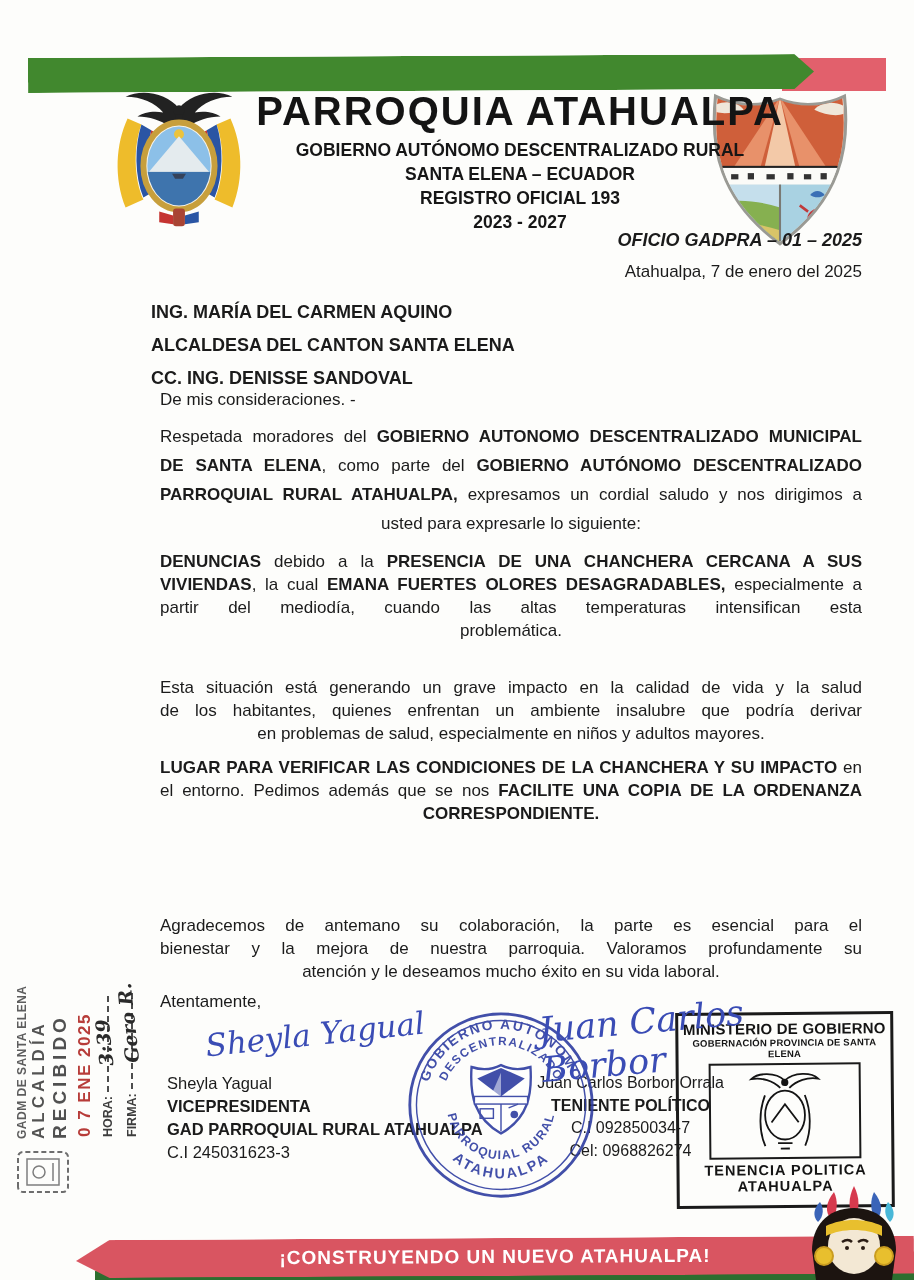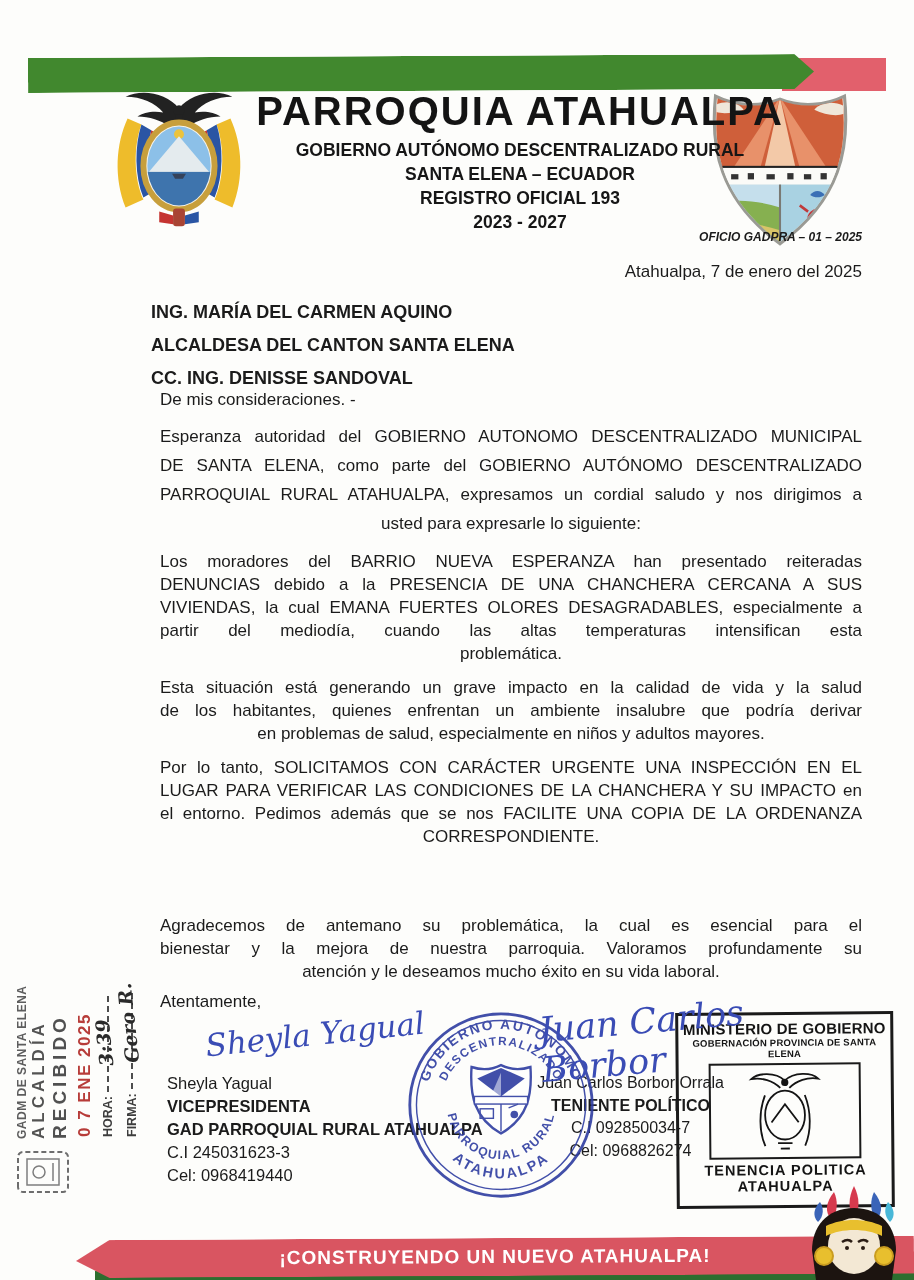--- a/index.html
+++ b/index.html
@@ -9,35 +9,35 @@
   .ribbon-top-red{position:absolute;left:782px;top:58px;width:104px;height:33px;background:#e2606c;z-index:1;}
   .ribbon-top-green{position:absolute;left:28px;top:56px;width:786px;height:35px;background:#41882e;z-index:2;
         clip-path:polygon(0 0,97.5% 0,100% 50%,97.5% 100%,0 100%);transform:rotate(-0.3deg);}
   
   .arms{position:absolute;left:90px;top:82px;width:178px;height:160px;}
   .shield{position:absolute;left:702px;top:86px;width:156px;height:168px;}
   .header-block{position:absolute;left:240px;top:88px;width:560px;text-align:center;}
   .title{font-size:40px;font-weight:bold;letter-spacing:2px;line-height:46px;color:#141414;}
   .sub{font-size:17.5px;font-weight:bold;line-height:24px;color:#161616;}
   .sub.first{margin-top:4px;}
-  .oficio{position:absolute;right:52px;top:230px;font-size:12px;font-weight:bold;font-style:italic;}
+  .oficio{position:absolute;right:52px;top:230px;font-size:18px;font-weight:bold;font-style:italic;}
   .dateline{position:absolute;right:52px;top:262px;font-size:17px;}
   
   .recipient{position:absolute;left:151px;top:296px;width:702px;font-weight:bold;font-size:18px;line-height:33px;}
   .salutation{position:absolute;left:160px;top:390px;width:702px;font-size:17px;}
   .para{position:absolute;left:160px;width:702px;font-size:17px;}
   .p1{top:422px;line-height:29px;}
   .p2{top:550px;line-height:23px;}
   .p3{top:676px;line-height:23px;}
   .p4{top:756px;line-height:23px;}
   .p5{top:858px;line-height:23px;}
   .p6{top:914px;line-height:23px;}
   .jline{text-align:justify;text-align-last:justify;}
   .lastline{text-align:center;}
-  .b{font-weight:normal;margin-top:12px;}
+  .b{font-weight:bold;margin-top:12px;}
   .closing{position:absolute;left:160px;top:992px;font-size:17px;}
   
   .hand{font-family:"DejaVu Serif",serif;font-style:italic;color:#3a4cb5;}
   .sig-left-hand{position:absolute;left:205px;top:1014px;width:260px;font-size:31px;transform:rotate(-6deg);z-index:6;}
   .sig-left{position:absolute;left:167px;top:1072px;width:330px;font-size:16.5px;line-height:23px;z-index:4;}
   .sig-right-hand{position:absolute;left:540px;top:998px;width:280px;font-size:35px;transform:rotate(-5deg);z-index:6;}
   .sig-right{position:absolute;left:528px;top:1072px;width:205px;text-align:center;font-size:16px;line-height:22.5px;z-index:4;}
   .sigline-bold{font-weight:bold;}
   
   .round-stamp{position:absolute;left:406px;top:1010px;width:190px;height:190px;opacity:.9;z-index:5;}
@@ -152,58 +152,55 @@
   <div class="dateline">Atahualpa, 7 de enero del 2025</div>
 
   <div class="recipient">
     <div>ING. MARÍA DEL CARMEN AQUINO</div>
     <div>ALCALDESA DEL CANTON SANTA ELENA</div>
     <div>CC. ING. DENISSE SANDOVAL</div>
   </div>
   <div class="salutation">De mis consideraciones. -</div>
 
   <div class="para p1">
-      <div class="jline"><span>Esperanza autoridad del </span><span class="b">GOBIERNO AUTONOMO DESCENTRALIZADO MUNICIPAL</span></div>
+      <div class="jline"><span>Respetada moradores del </span><span class="b">GOBIERNO AUTONOMO DESCENTRALIZADO MUNICIPAL</span></div>
       <div class="jline"><span class="b">DE SANTA ELENA</span><span>, como parte del </span><span class="b">GOBIERNO AUTÓNOMO DESCENTRALIZADO</span></div>
       <div class="jline"><span class="b">PARROQUIAL RURAL ATAHUALPA,</span><span> expresamos un cordial saludo y nos dirigimos a</span></div>
       <div class="lastline"><span>usted para expresarle lo siguiente:</span></div>
     </div>
   <div class="para p2">
-      <div class="jline"><span>Los moradores del </span><span class="b">BARRIO NUEVA ESPERANZA</span><span> han presentado reiteradas</span></div>
       <div class="jline"><span class="b">DENUNCIAS</span><span> debido a la </span><span class="b">PRESENCIA DE UNA CHANCHERA CERCANA A SUS</span></div>
       <div class="jline"><span class="b">VIVIENDAS</span><span>, la cual </span><span class="b">EMANA FUERTES OLORES DESAGRADABLES,</span><span> especialmente a</span></div>
       <div class="jline"><span>partir del mediodía, cuando las altas temperaturas intensifican esta</span></div>
       <div class="lastline"><span>problemática.</span></div>
     </div>
   <div class="para p3">
       <div class="jline"><span>Esta situación está generando un grave impacto en la calidad de vida y la salud</span></div>
       <div class="jline"><span>de los habitantes, quienes enfrentan un ambiente insalubre que podría derivar</span></div>
       <div class="lastline"><span>en problemas de salud, especialmente en niños y adultos mayores.</span></div>
     </div>
   <div class="para p4">
-      <div class="jline"><span>Por lo tanto, </span><span class="b">SOLICITAMOS CON CARÁCTER URGENTE UNA INSPECCIÓN EN EL</span></div>
       <div class="jline"><span class="b">LUGAR PARA VERIFICAR LAS CONDICIONES DE LA CHANCHERA Y SU IMPACTO</span><span> en</span></div>
       <div class="jline"><span>el entorno. Pedimos además que se nos </span><span class="b">FACILITE UNA COPIA DE LA ORDENANZA</span></div>
       <div class="lastline"><span class="b">CORRESPONDIENTE.</span></div>
     </div>
   <div class="para p6">
-      <div class="jline"><span>Agradecemos de antemano su problemática, la cual es esencial para el</span></div>
+      <div class="jline"><span>Agradecemos de antemano su colaboración, la parte es esencial para el</span></div>
       <div class="jline"><span>bienestar y la mejora de nuestra parroquia. Valoramos profundamente su</span></div>
       <div class="lastline"><span>atención y le deseamos mucho éxito en su vida laboral.</span></div>
     </div>
 
   <div class="closing">Atentamente,</div>
 
   <div class="sig-left-hand hand">Sheyla Yagual</div>
   <div class="sig-left">
     <div>Sheyla Yagual</div>
     <div class="sigline-bold">VICEPRESIDENTA</div>
     <div class="sigline-bold">GAD PARROQUIAL RURAL ATAHUALPA</div>
     <div>C.I 245031623-3</div>
-    <div>Cel: 0968419440</div>
   </div>
 
   <svg class="round-stamp" viewBox="0 0 200 200">
     <circle cx="100" cy="100" r="96" fill="none" stroke="#2e3da1" stroke-width="3"></circle>
     <circle cx="100" cy="100" r="89" fill="none" stroke="#2e3da1" stroke-width="1.5"></circle>
     <defs>
       <path id="arcT1" d="M 20,100 A 80,80 0 0 1 180,100"></path>
       <path id="arcT2" d="M 37,100 A 63,63 0 0 1 163,100"></path>
       <path id="arcB1" d="M 43,100 A 57,57 0 0 0 157,100"></path>
       <path id="arcB2" d="M 23,100 A 77,77 0 0 0 177,100"></path>

